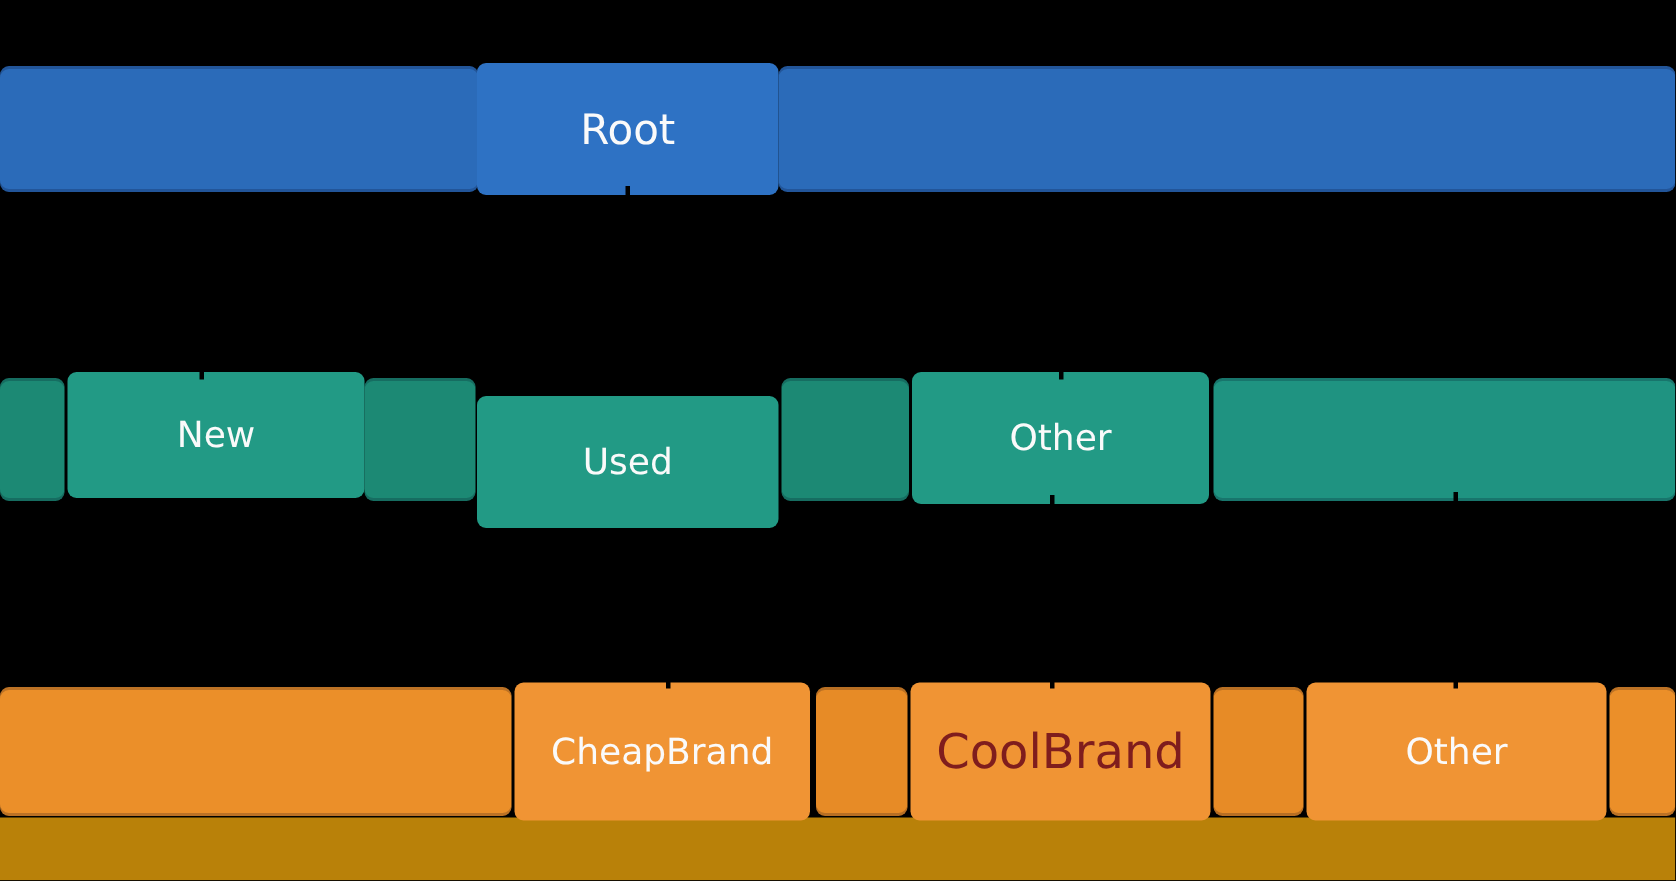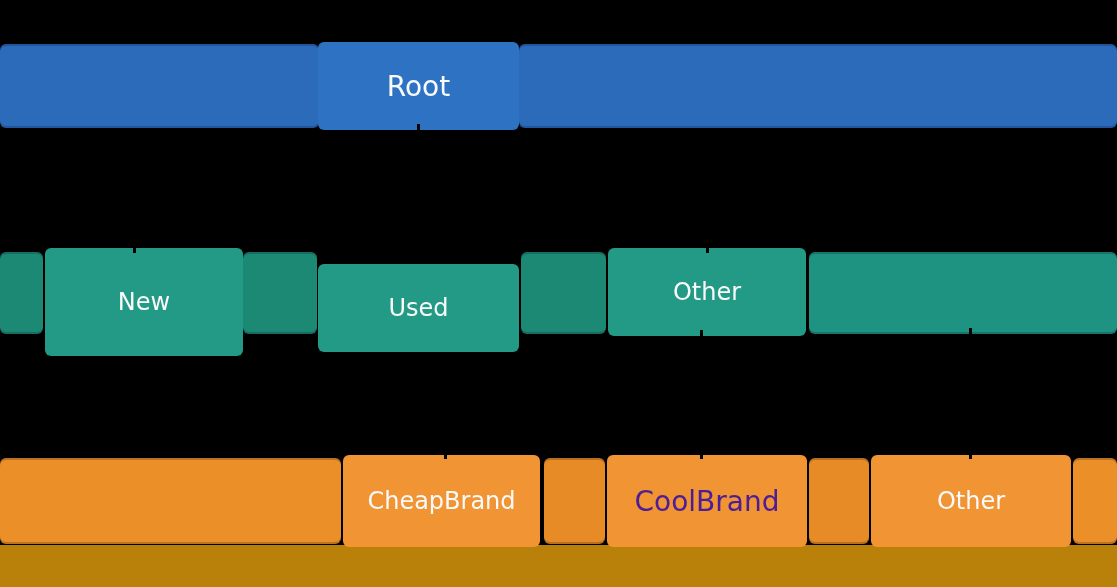--- a/index.html
+++ b/index.html
@@ -37,39 +37,39 @@
 </head>
 <body>
 
 <div id="canvas" style="width: 1117px; height: 587px; background: rgb(0, 0, 0);">
     <div class="seg piece" style="left: 0px; width: 319px; top: 44px; height: 84px; background: rgb(43, 107, 185); z-index: 2;"></div>
     <div class="seg node" style="left: 318px; width: 201px; top: 42px; height: 88px; background: rgb(46, 114, 196); z-index: 3;">
       <span class="lbl" style="font-size: 28px; color: rgb(250, 250, 250);">Root</span>
     </div>
     <div class="seg piece" style="left: 519px; width: 598px; top: 44px; height: 84px; background: rgb(43, 107, 185); z-index: 2;"></div>
     <div class="seg piece" style="left: 0px; width: 43px; top: 252px; height: 82px; background: rgb(28, 137, 116); z-index: 2;"></div>
-    <div class="seg node" style="left: 45px; width: 198px; top: 248px; height: 108px; background: rgb(34, 154, 133); z-index: 3;">
+    <div class="seg node" style="left: 45px; width: 198px; top: 248px; height: 84px; background: rgb(34, 154, 133); z-index: 3;">
       <span class="lbl" style="font-size: 24px; color: rgb(250, 250, 250);">New</span>
     </div>
     <div class="seg piece" style="left: 243px; width: 74px; top: 252px; height: 82px; background: rgb(28, 137, 116); z-index: 2;"></div>
     <div class="seg node" style="left: 318px; width: 201px; top: 264px; height: 88px; background: rgb(34, 154, 133); z-index: 3;">
       <span class="lbl" style="font-size: 24px; color: rgb(250, 250, 250);">Used</span>
     </div>
     <div class="seg piece" style="left: 521px; width: 85px; top: 252px; height: 82px; background: rgb(28, 137, 116); z-index: 2;"></div>
     <div class="seg node" style="left: 608px; width: 198px; top: 248px; height: 88px; background: rgb(34, 154, 133); z-index: 3;">
       <span class="lbl" style="font-size: 24px; color: rgb(250, 250, 250);">Other</span>
     </div>
     <div class="seg piece" style="left: 809px; width: 308px; top: 252px; height: 82px; background: rgb(31, 147, 129); z-index: 2;"></div>
     <div class="seg piece" style="left: 0px; width: 341px; top: 458px; height: 86px; background: rgb(235, 143, 41); z-index: 2;"></div>
     <div class="seg node" style="left: 343px; width: 197px; top: 455px; height: 92px; background: rgb(240, 148, 52); z-index: 3;">
       <span class="lbl" style="font-size: 24px; color: rgb(250, 250, 250);">CheapBrand</span>
     </div>
     <div class="seg piece" style="left: 544px; width: 61px; top: 458px; height: 86px; background: rgb(231, 139, 38); z-index: 2;"></div>
     <div class="seg node" style="left: 607px; width: 200px; top: 455px; height: 92px; background: rgb(240, 148, 52); z-index: 3;">
-      <span class="lbl" style="font-size: 28px; color: #4c1d95;">CoolBrand</span>
+      <span class="lbl" style="font-size: 32px; color: #7f1d1d;">CoolBrand</span>
     </div>
     <div class="seg piece" style="left: 809px; width: 60px; top: 458px; height: 86px; background: rgb(231, 139, 38); z-index: 2;"></div>
     <div class="seg node" style="left: 871px; width: 200px; top: 455px; height: 92px; background: rgb(240, 148, 52); z-index: 3;">
       <span class="lbl" style="font-size: 24px; color: rgb(250, 250, 250);">Other</span>
     </div>
     <div class="seg piece" style="left: 1073px; width: 44px; top: 458px; height: 86px; background: rgb(235, 143, 41); z-index: 2;"></div>
     <div id="strip" style="left: 0px; width: 1117px; top: 545px; height: 42px; background: rgb(185, 129, 9);"></div>
     <div class="tick" style="left: 133px; top: 246px; background: rgb(0, 0, 0);"></div>
     <div class="tick" style="left: 417px; top: 124px; background: rgb(0, 0, 0);"></div>
     <div class="tick" style="left: 417px; top: 246px; background: rgb(0, 0, 0);"></div>

